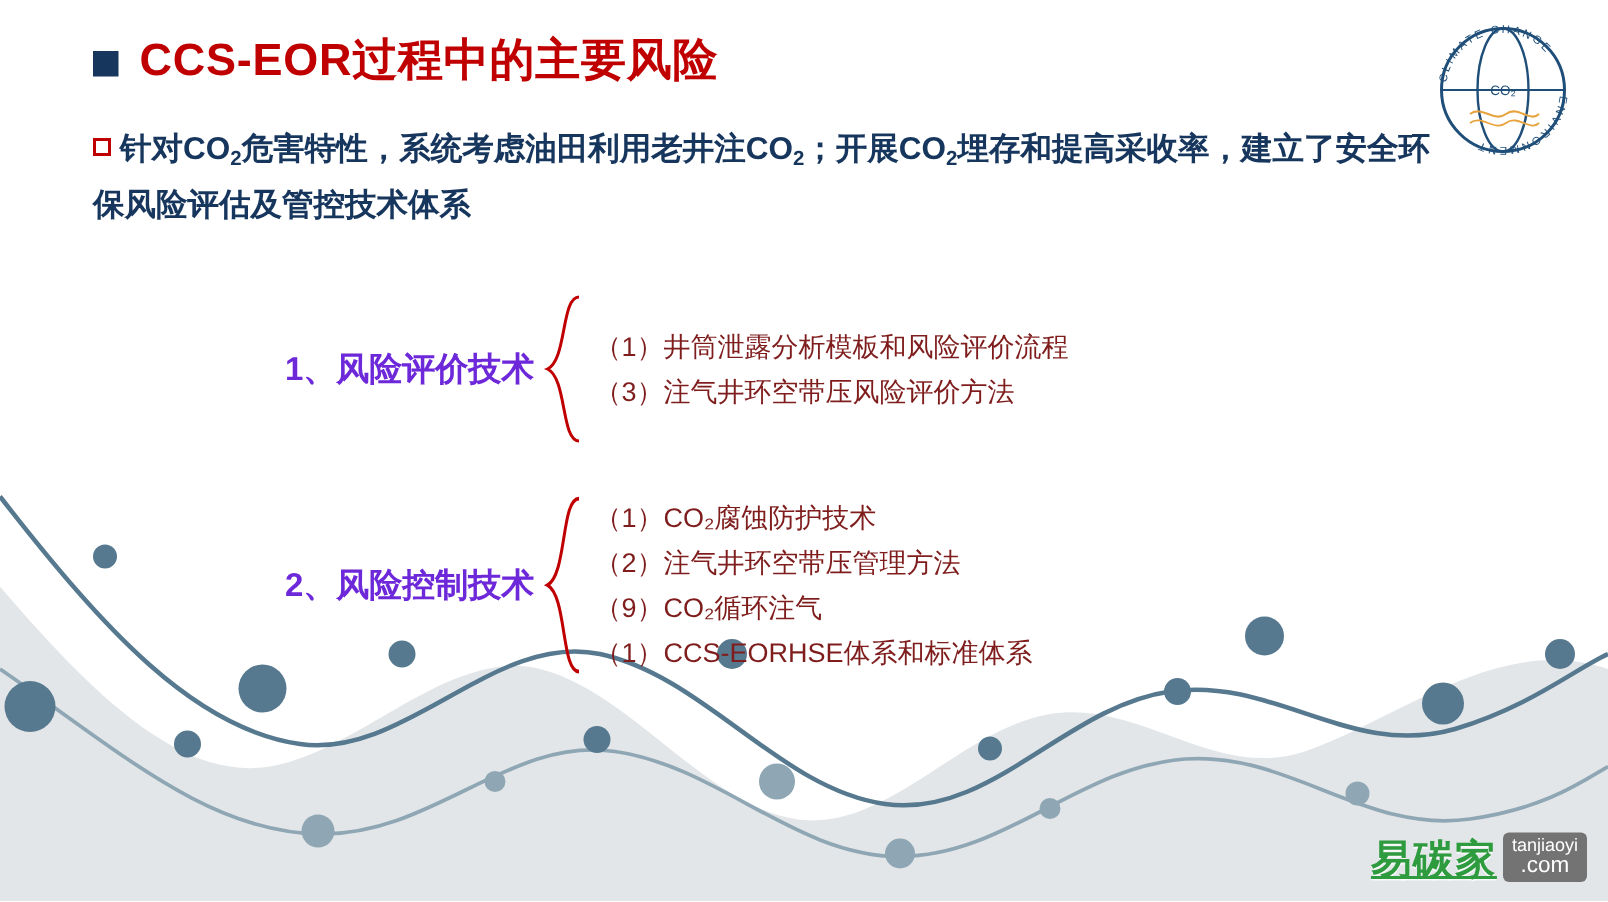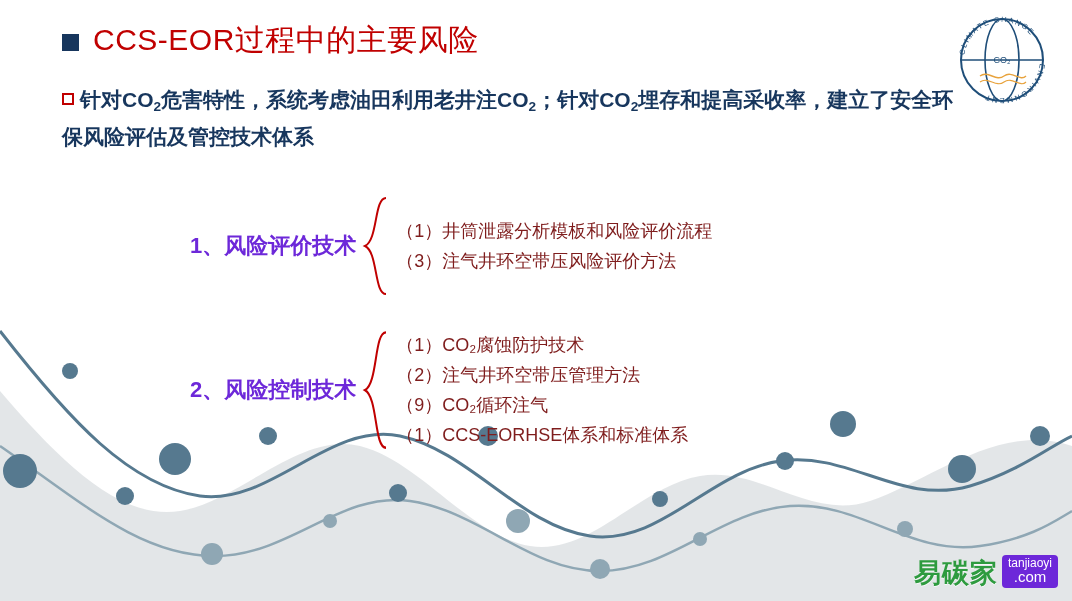--- a/index.html
+++ b/index.html
@@ -54,21 +54,21 @@
   .title-bullet {
     width: 17px;
     height: 17px;
     background: #17365d;
     margin-right: 14px;
     margin-top: 4px;
   }
   .title-text {
     color: #c00000;
     font-size: 30px;
-    font-weight: normal;
+    font-weight: bold;
     letter-spacing: 0.5px;
     white-space: nowrap;
   }
 
   
   .lead {
     position: absolute;
     top: 82px;
     left: 62px;
     width: 900px;
@@ -136,25 +136,26 @@
     z-index: 4;
     display: flex;
     align-items: flex-end;
   }
   .wm-main {
     color: #2e9b3f;
     font-size: 27px;
     font-weight: bold;
     letter-spacing: 1px;
     text-shadow: 0 1px 0 rgba(255,255,255,0.7);
+    text-decoration: underline;
   }
   .wm-badge {
     margin-left: 4px;
     margin-bottom: 3px;
-    background: #6d28d9;
+    background: #737373;
     color: #ffffff;
     border-radius: 4px;
     padding: 2px 6px 3px 6px;
     font-size: 12px;
     line-height: 1.05;
     text-align: center;
   }
   .wm-badge .dom { display: block; font-size: 15px; }
 </style>
 </head>
@@ -202,21 +203,21 @@
       <textPath href="#arcBot" startOffset="3%">ENVIRONMENT</textPath>
     </text>
   </svg>
 
   <div class="title-row">
     <span class="title-bullet"></span>
     <span class="title-text">CCS-EOR过程中的主要风险</span>
   </div>
 
   <div class="lead">
-    <span class="lead-marker"></span><span>针对CO</span><sub>2</sub><span>危害特性，系统考虑油田利用老井注CO</span><sub>2</sub><span>；针对CO</span><sub>2</sub><span>埋存和提高采收率，建立了安全环保风险评估及管控技术体系</span>
+    <span class="lead-marker"></span><span>针对CO</span><sub>2</sub><span>危害特性，系统考虑油田利用老井注CO</span><sub>2</sub><span>；开展CO</span><sub>2</sub><span>埋存和提高采收率，建立了安全环保风险评估及管控技术体系</span>
   </div>
 
   <div class="group" id="group-1">
     <span class="group-label">1、风险评价技术</span>
     <span class="brace">
       <svg viewBox="0 0 26 100" preserveAspectRatio="none">
         <path d="M24,2 C12,2 16,44 3,50 C16,56 12,98 24,98" fill="none" stroke="#c00000" stroke-width="2"></path>
       </svg>
     </span>
     <span class="items">

